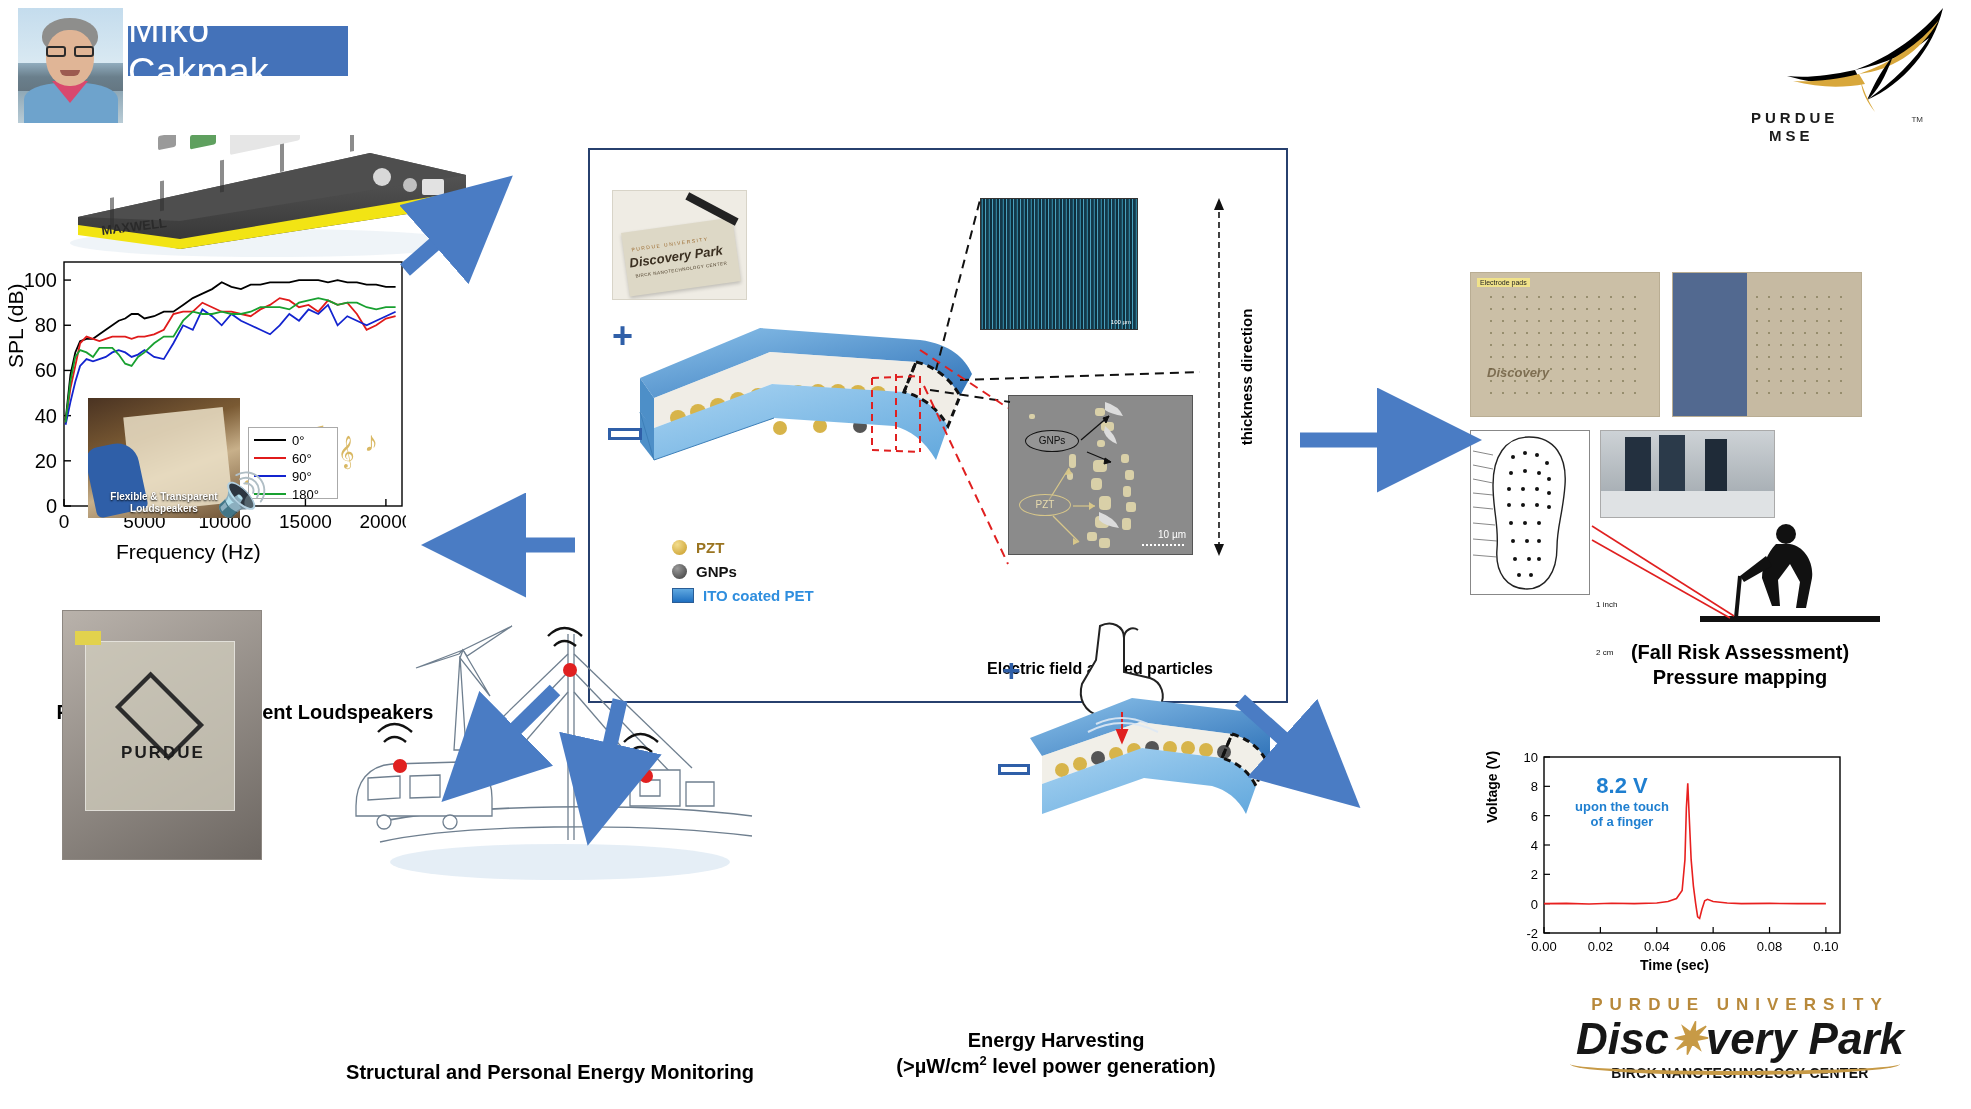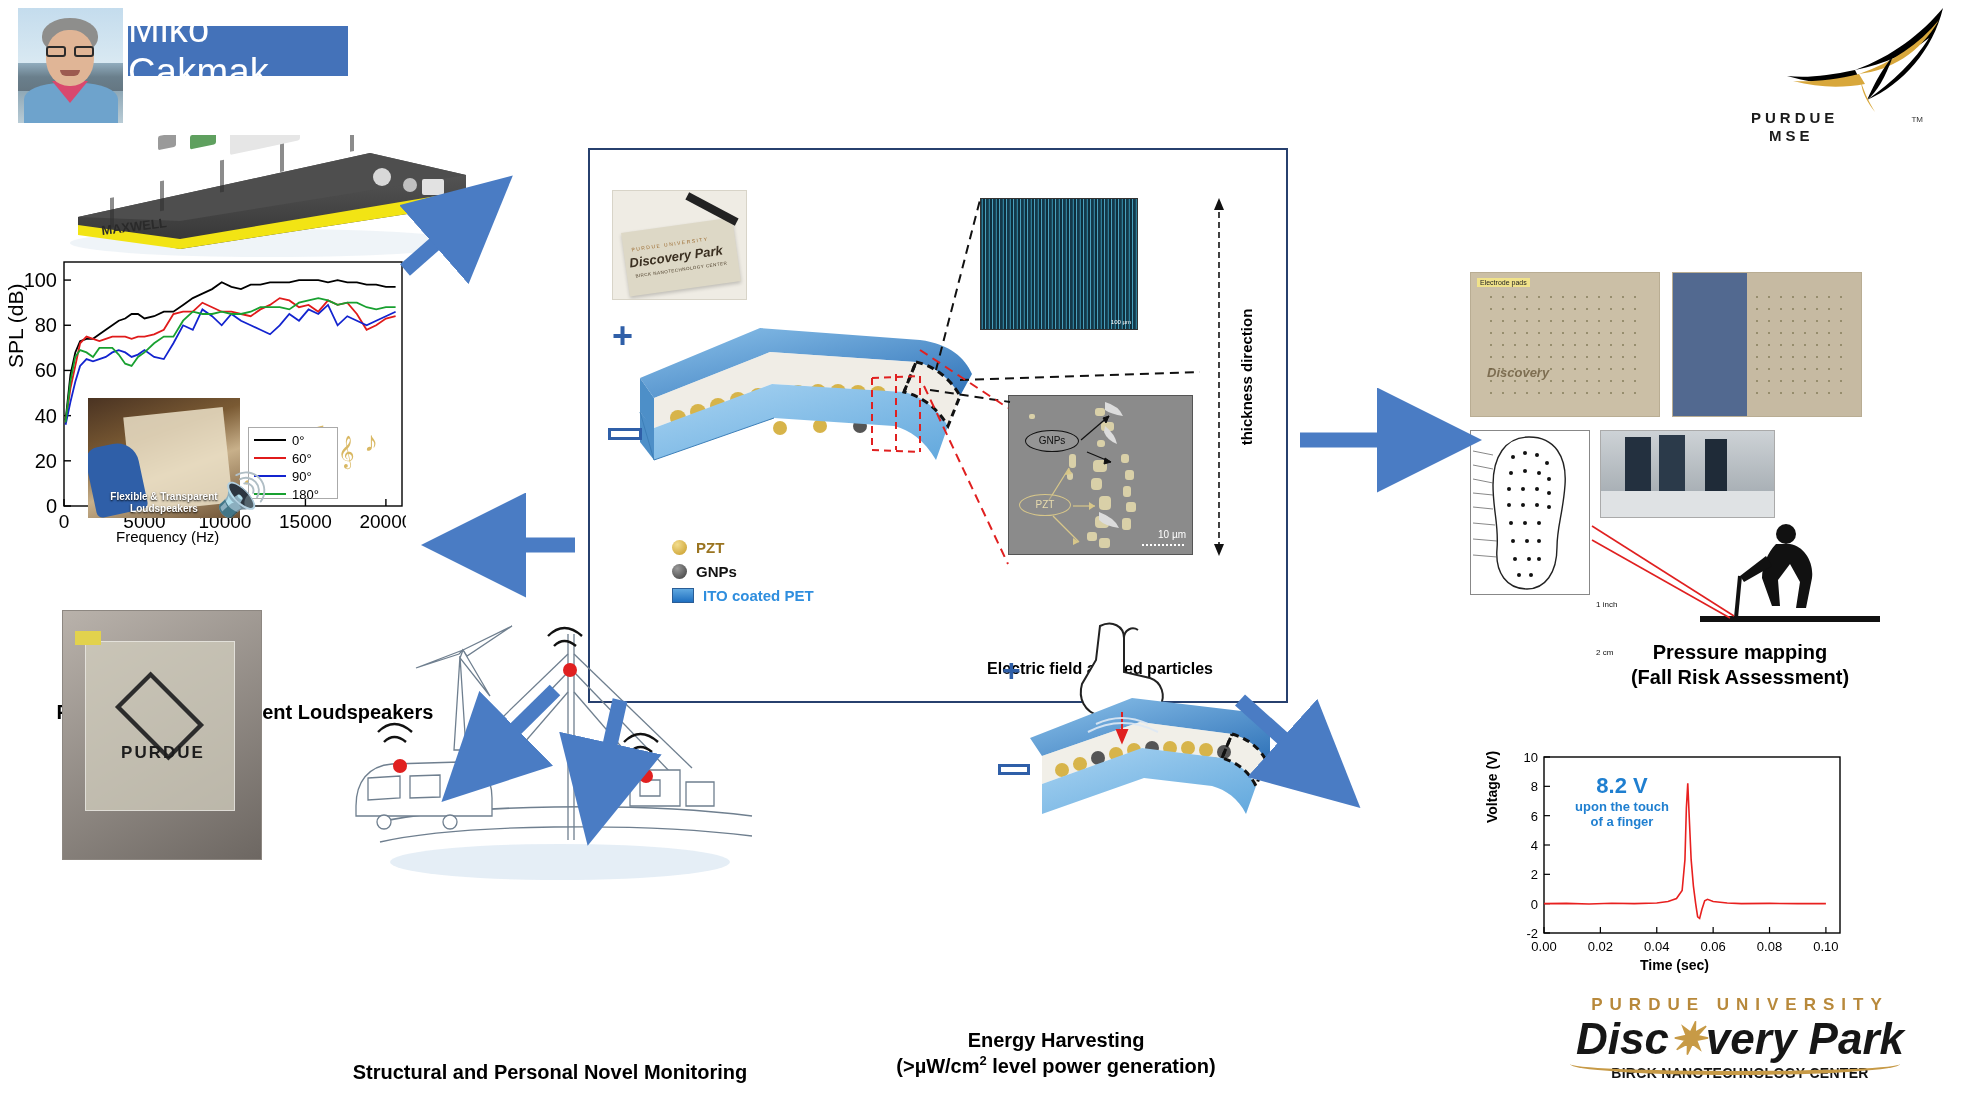--- a/index.html
+++ b/index.html
@@ -255,21 +255,21 @@
       <line x1="299.42857142857144" y1="258" x2="299.42857142857144" y2="251" stroke="#000" stroke-width="1.4"></line>
       <text x="299.42857142857144" y="280" text-anchor="middle" font-size="19" font-family="Liberation Sans, sans-serif" fill="#000">15000</text>
       <line x1="379.90476190476187" y1="258" x2="379.90476190476187" y2="251" stroke="#000" stroke-width="1.4"></line>
       <text x="379.90476190476187" y="280" text-anchor="middle" font-size="19" font-family="Liberation Sans, sans-serif" fill="#000">20000</text>
       <path d="M59.6 172.1 L64.4 127.0 L69.3 104.4 L74.1 93.1 L80.5 90.8 L87.0 90.8 L93.4 86.3 L99.8 81.8 L106.3 77.3 L112.7 72.7 L119.2 70.5 L125.6 66.0 L132.0 66.0 L138.5 70.5 L148.1 68.2 L157.8 63.7 L167.4 63.7 L177.1 56.9 L186.8 50.1 L196.4 45.6 L206.1 41.1 L215.7 34.3 L225.4 38.9 L235.0 41.1 L244.7 36.6 L254.4 36.6 L264.0 34.3 L273.7 34.3 L283.3 34.3 L293.0 32.1 L302.6 32.1 L312.3 32.1 L322.0 34.3 L331.6 32.1 L341.3 34.3 L350.9 34.3 L360.6 36.6 L370.2 36.6 L379.9 38.9 L389.6 38.9" fill="none" stroke="#000000" stroke-width="1.8"></path>
       <path d="M59.6 174.4 L64.4 140.5 L69.3 117.9 L74.1 95.3 L80.5 88.6 L87.0 90.8 L93.4 93.1 L99.8 90.8 L106.3 88.6 L112.7 88.6 L119.2 88.6 L125.6 90.8 L132.0 88.6 L138.5 88.6 L148.1 86.3 L157.8 81.8 L167.4 66.0 L177.1 63.7 L186.8 63.7 L196.4 54.7 L206.1 59.2 L215.7 63.7 L225.4 63.7 L235.0 66.0 L244.7 68.2 L254.4 61.4 L264.0 56.9 L273.7 50.1 L283.3 52.4 L293.0 59.2 L302.6 56.9 L312.3 63.7 L322.0 52.4 L331.6 56.9 L341.3 54.7 L350.9 66.0 L360.6 81.8 L370.2 77.3 L379.9 70.5 L389.6 68.2" fill="none" stroke="#e01b1b" stroke-width="1.8"></path>
       <path d="M59.6 176.7 L64.4 154.1 L69.3 133.7 L74.1 117.9 L80.5 111.1 L87.0 113.4 L93.4 111.1 L99.8 108.9 L106.3 104.4 L112.7 102.1 L119.2 104.4 L125.6 108.9 L132.0 106.6 L138.5 102.1 L148.1 108.9 L157.8 111.1 L167.4 95.3 L177.1 77.3 L186.8 81.8 L196.4 61.4 L206.1 68.2 L215.7 77.3 L225.4 66.0 L235.0 72.7 L244.7 77.3 L254.4 81.8 L264.0 86.3 L273.7 77.3 L283.3 66.0 L293.0 72.7 L302.6 61.4 L312.3 66.0 L322.0 56.9 L331.6 77.3 L341.3 68.2 L350.9 72.7 L360.6 77.3 L370.2 72.7 L379.9 68.2 L389.6 63.7" fill="none" stroke="#1324cf" stroke-width="1.8"></path>
       <path d="M59.6 174.4 L64.4 133.7 L69.3 108.9 L74.1 102.1 L80.5 104.4 L87.0 108.9 L93.4 99.9 L99.8 99.9 L106.3 99.9 L112.7 106.6 L119.2 115.7 L125.6 117.9 L132.0 108.9 L138.5 104.4 L148.1 95.3 L157.8 88.6 L167.4 88.6 L177.1 72.7 L186.8 63.7 L196.4 66.0 L206.1 66.0 L215.7 63.7 L225.4 66.0 L235.0 66.0 L244.7 63.7 L254.4 59.2 L264.0 59.2 L273.7 59.2 L283.3 61.4 L293.0 54.7 L302.6 52.4 L312.3 50.1 L322.0 52.4 L331.6 56.9 L341.3 54.7 L350.9 54.7 L360.6 59.2 L370.2 61.4 L379.9 59.2 L389.6 59.2" fill="none" stroke="#18a030" stroke-width="1.8"></path>
     </svg>
   <div class="abs" style="left:-2px; top:120px; transform:rotate(-90deg); transform-origin:left top; font-size:21px;">SPL (dB)</div>
-  <div class="abs" style="left:110px; top:280px; font-size:15px;">Frequency (Hz)</div>
+  <div class="abs" style="left:110px; top:292px; font-size:21px;">Frequency (Hz)</div>
 </div>
 
 <div id="spl-legend">
   <div class="row">
     <span class="sw" style="background:#000"></span>
     <span class="lb">0°</span>
   </div>
   <div class="row">
     <span class="sw" style="background:#e01b1b"></span>
     <span class="lb">60°</span>
@@ -542,22 +542,22 @@
       <path d="M176 36 L150 56 L154 62 L182 46 Z"></path>
     </g>
     <path d="M150 56 L146 98" stroke="#111" stroke-width="4" fill="none"></path>
     <rect x="110" y="96" width="180" height="6" fill="#111"></rect>
     <path d="M2 6 L144 96" stroke="#e02020" stroke-width="1.6" fill="none"></path>
     <path d="M2 20 L140 98" stroke="#e02020" stroke-width="1.6" fill="none"></path>
   </svg>
 </div>
 
 <div class="abs caption" id="pressure-caption">
+  <div>(Fall Risk Assessment)</div>
   <div>Pressure mapping</div>
-  <div>(Fall Risk Assessment)</div>
 </div>
 
 <div class="abs" id="volt-chart">
   <svg id="volt-svg" width="380" height="235" viewBox="0 0 380 235">
       <rect x="54" y="12" width="296" height="176" fill="none" stroke="#000" stroke-width="1.4"></rect>
       <line x1="54" y1="188" x2="60" y2="188" stroke="#000" stroke-width="1.2"></line>
       <text x="48" y="193" text-anchor="end" font-size="13" font-family="Liberation Sans, sans-serif" fill="#000">-2</text>
       <line x1="54" y1="158.66666666666666" x2="60" y2="158.66666666666666" stroke="#000" stroke-width="1.2"></line>
       <text x="48" y="163.66666666666666" text-anchor="end" font-size="13" font-family="Liberation Sans, sans-serif" fill="#000">0</text>
       <line x1="54" y1="129.33333333333334" x2="60" y2="129.33333333333334" stroke="#000" stroke-width="1.2"></line>
@@ -696,21 +696,21 @@
   </svg>
 </div>
 
 <div class="abs" id="film-photo">
   <div class="sheet2"></div>
   <div class="tape"></div>
   <div class="mark"></div>
   <div class="ptxt">PURDUE</div>
 </div>
 
-<div class="abs caption" id="cap-health">Structural and Personal Novel Monitoring</div>
+<div class="abs caption" id="cap-health">Structural and Personal Energy Monitoring</div>
 
 <div class="abs caption" id="cap-energy">
   <div>Energy Harvesting</div>
   <div>
     <span>(&gt;µW/cm</span><sup style="font-size:13px;">2</sup><span> level power generation)</span>
   </div>
 </div>
 
 <div class="abs" id="dp-logo">
   <div class="top">PURDUE UNIVERSITY</div>

